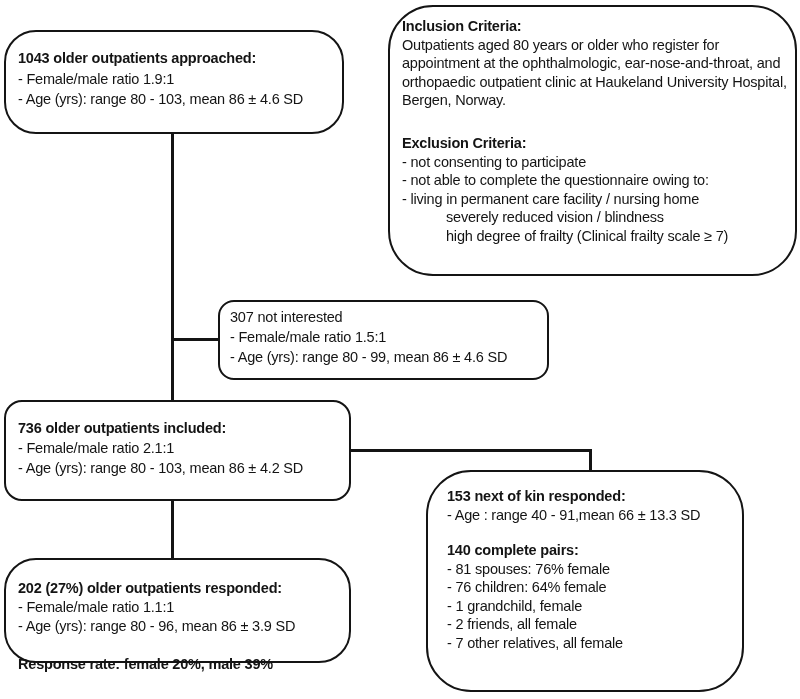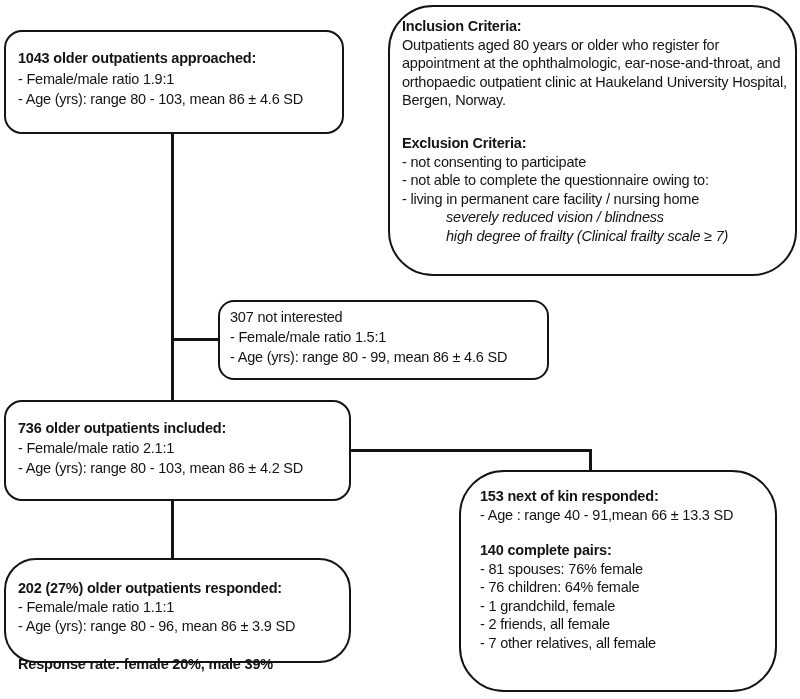--- a/index.html
+++ b/index.html
@@ -23,33 +23,33 @@
     border: 2.5px solid #141414;
     background: #ffffff;
     box-sizing: border-box;
   }
   .bold { font-weight: bold; }
   .line-row { white-space: nowrap; }
 
   
   .box-approached {
     left: 4px; top: 30px; width: 340px; height: 104px;
-    border-radius: 18px;
+    border-radius: 32px;
     padding: 16px 4px 0 12px;
     line-height: 20.5px;
   }
   
   .box-criteria {
     left: 388px; top: 5px; width: 409px; height: 271px;
     border-radius: 45px;
     padding: 10px 2px 0 12px;
     line-height: 18.6px;
   }
   .box-criteria .exclusion-title { margin-top: 24px; }
-  .box-criteria .subline { padding-left: 44px; white-space: nowrap; font-style: italic; }
+  .box-criteria .subline { padding-left: 44px; white-space: nowrap; }
   
   .box-not-interested {
     left: 218px; top: 300px; width: 331px; height: 80px;
     border-radius: 16px;
     padding: 5px 10px 0 10px;
     line-height: 20px;
   }
   
   .box-included {
     left: 4px; top: 400px; width: 347px; height: 101px;
@@ -60,21 +60,21 @@
   
   .box-responded {
     left: 4px; top: 558px; width: 347px; height: 105px;
     border-radius: 32px;
     padding: 19px 16px 0 12px;
     line-height: 19px;
   }
   .box-responded .footer { margin-top: 19px; }
   
   .box-next-of-kin {
-    left: 459px; top: 470px; width: 318px; height: 222px;
+    left: 426px; top: 470px; width: 318px; height: 222px;
     border-radius: 45px;
     padding: 15px 8px 0 19px;
     line-height: 18.5px;
   }
   .box-next-of-kin .pairs-title { margin-top: 17px; }
 
   .connector {
     position: absolute;
     background: #141414;
   }

